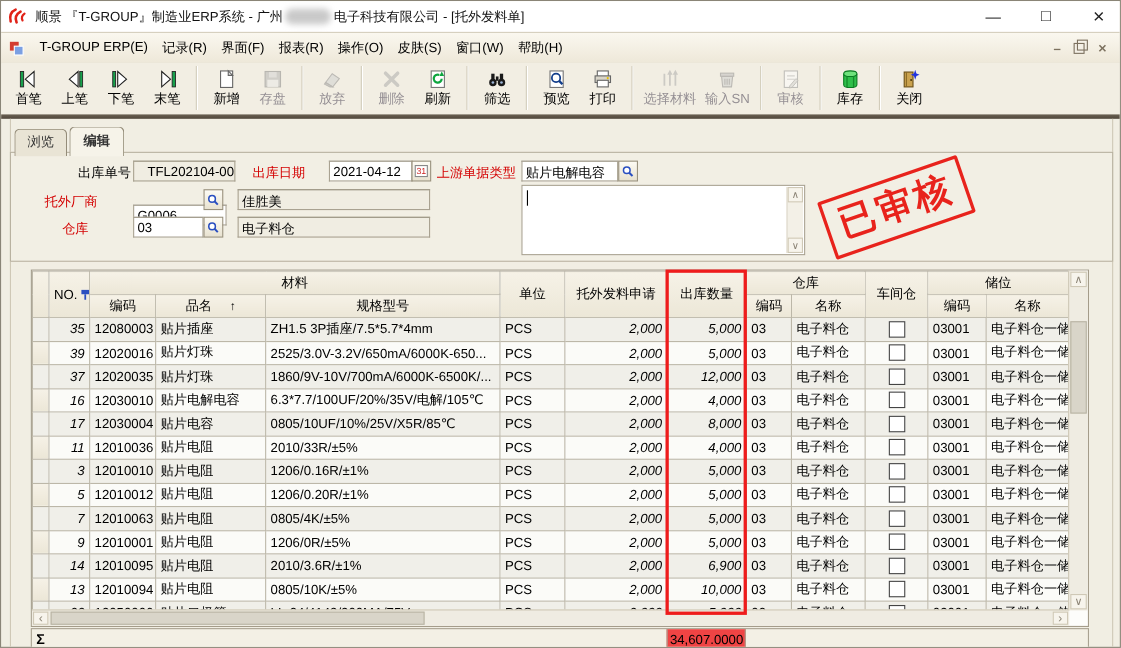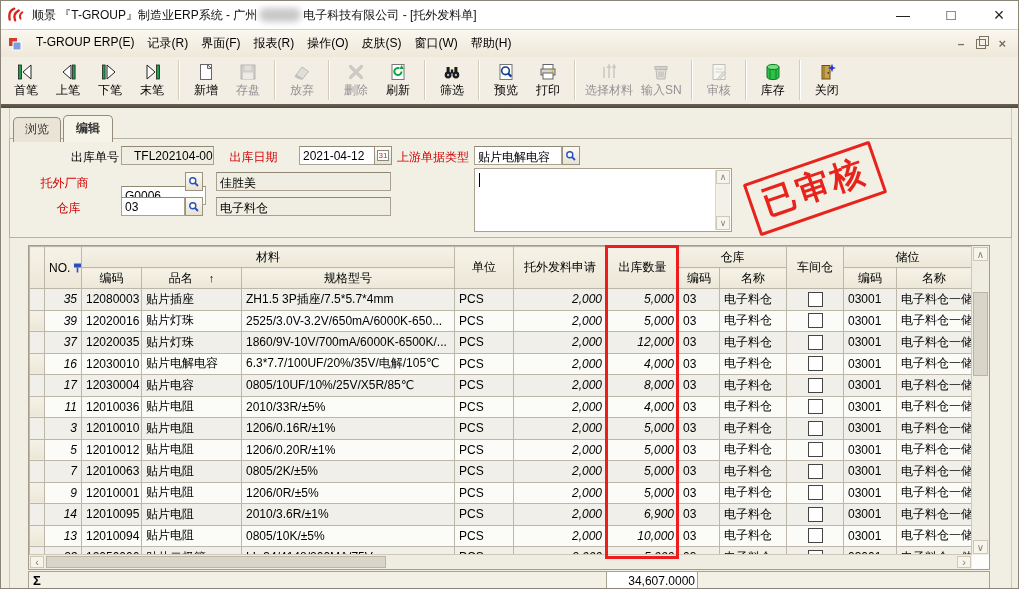--- a/index.html
+++ b/index.html
@@ -98,22 +98,22 @@
     text-align:center;border:1px solid #cfc8b6;background:#f7f4ec;box-sizing:border-box;}
   .hs-left{left:1px;} .hs-right{right:1px;}
   .hs-thumb{position:absolute;left:17px;top:1px;height:10px;width:338px;background:#d9d5c9;border:1px solid #b9b4a4;}
   
   .red-box{position:absolute;left:604px;top:244px;width:74px;height:314px;border:3px solid #ee1c1c;
     box-sizing:border-box;z-index:6;pointer-events:none;}
   
   .footer{position:absolute;left:27px;top:570px;width:962px;height:19px;box-sizing:border-box;
     border:1px solid #a9a291;background:#f3f0e5;}
   .footer .sigma{position:absolute;left:4px;top:1px;font-size:13px;font-weight:bold;}
-  .footer .total-cell{position:absolute;left:577px;top:0;width:92px;height:17px;box-sizing:border-box;
-    border-left:1px solid #a9a291;border-right:1px solid #a9a291;background:#ffffff;
+  .footer .total-cell{position:absolute;left:577px;top:0;width:72px;height:17px;box-sizing:border-box;
+    border-left:1px solid #a9a291;border-right:1px solid #a9a291;background:#ef4444;
     text-align:right;padding:2px 2px 16px;font-size:12px;}
   
   .frame-left{position:absolute;left:8px;top:107px;bottom:0;width:0;border-left:1px solid #cfc8b6;}
   .frame-right{position:absolute;left:1010px;top:107px;bottom:0;width:0;border-left:1px solid #cfc8b6;}
 </style>
 </head>
 <body>
 
 <div class="window">
 
@@ -551,21 +551,21 @@
                 <div class="cbox"></div>
               </td>
               <td class="">03001</td>
               <td class="">电子料仓一储</td>
             </tr>
             <tr class="odd">
               <td class="c-sel"></td>
               <td class="num">7</td>
               <td class="">12010063</td>
               <td class="">贴片电阻</td>
-              <td class="">0805/2K/±5%</td>
+              <td class="">0805/4K/±5%</td>
               <td class="">PCS</td>
               <td class="num">2,000</td>
               <td class="num">5,000</td>
               <td class="">03</td>
               <td class="">电子料仓</td>
               <td>
                 <div class="cbox"></div>
               </td>
               <td class="">03001</td>
               <td class="">电子料仓一储</td>

